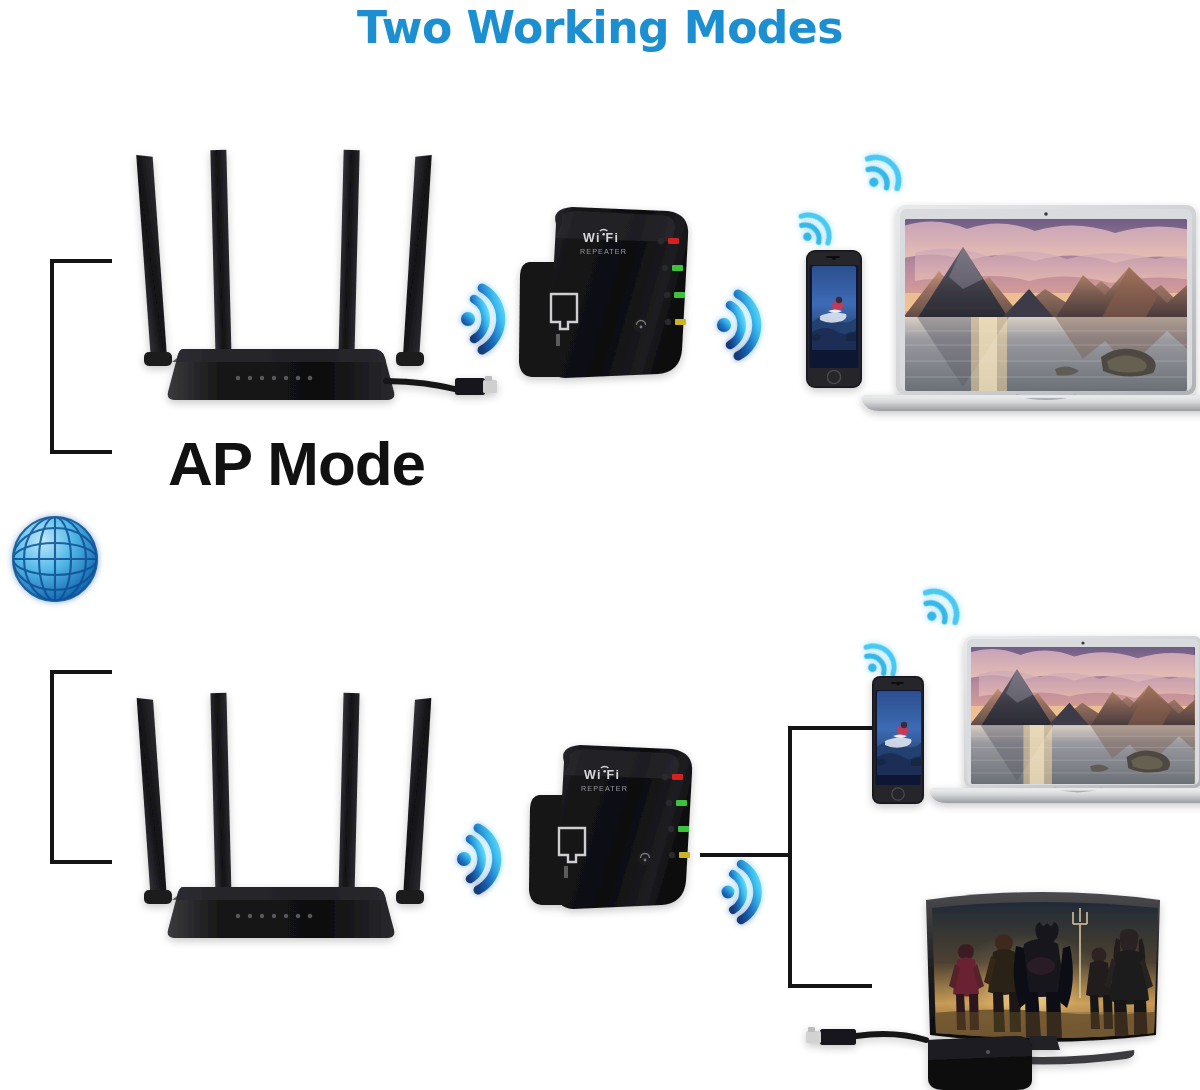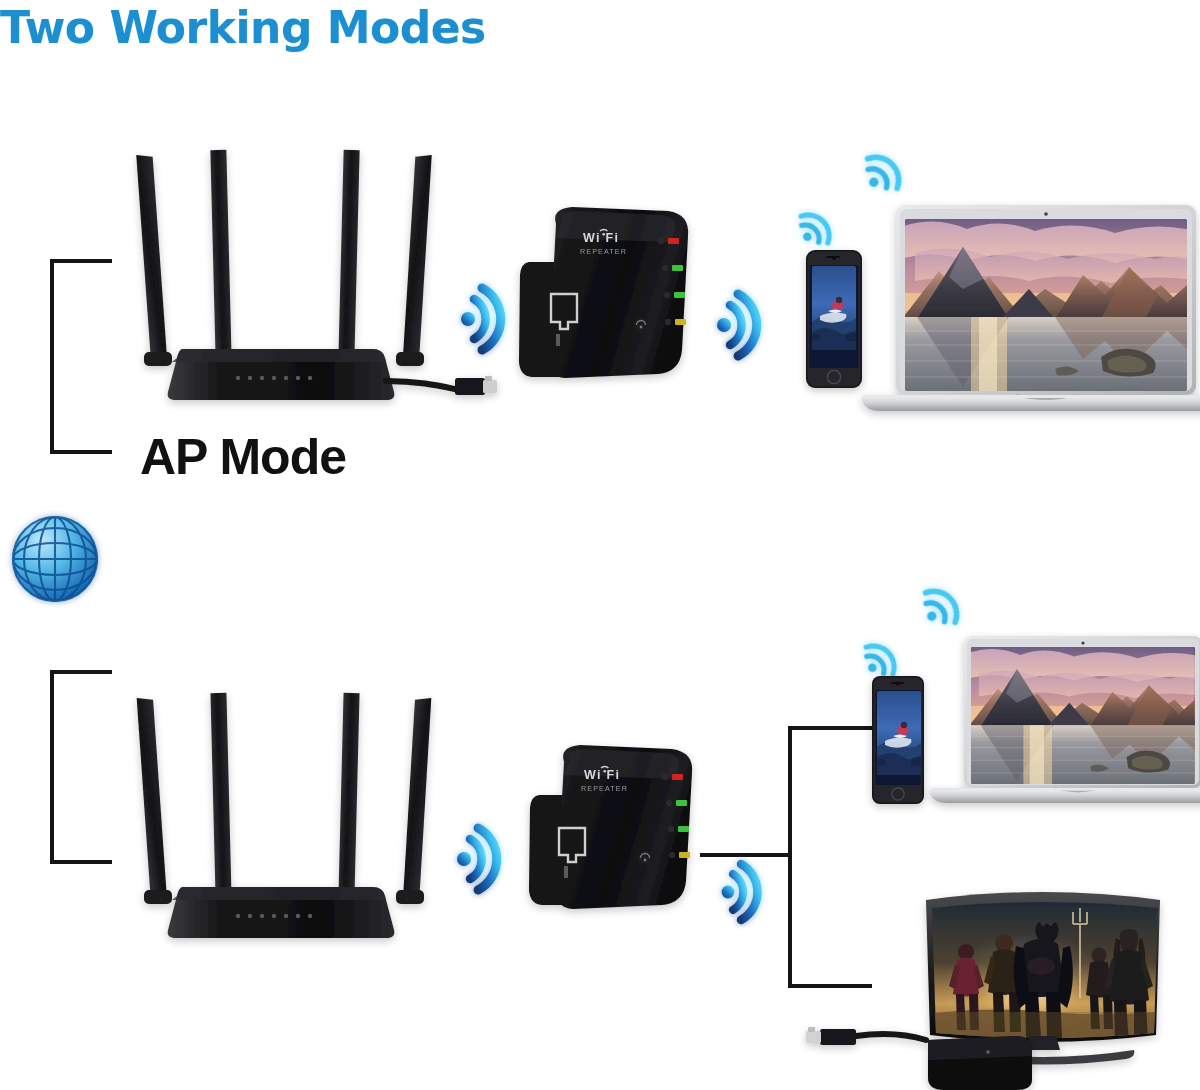--- a/index.html
+++ b/index.html
@@ -4,32 +4,32 @@
 <title>Two Working Modes</title>
 <style>
   html,body{margin:0;padding:0;background:#ffffff;}
   body{width:1200px;height:1090px;position:relative;overflow:hidden;
        font-family:"Liberation Sans","DejaVu Sans",sans-serif;background:#fff;}
 
   .stage{position:absolute;left:0;top:0;width:1200px;height:1090px;}
 
   
   .title{
-    position:absolute;left:0;top:2px;width:1200px;
+    position:absolute;left:0;top:2px;width:1200px;text-align:center;
     font-size:44px;font-weight:bold;letter-spacing:-0.5px;
     color:#1d8fd1;
     font-family:"DejaVu Sans","Liberation Sans",sans-serif;
     text-shadow:0 0 1px rgba(120,200,240,.55);
   }
 
   
   .mode-label{
     position:absolute;font-weight:bold;color:#111;
     font-family:"Liberation Sans","DejaVu Sans",sans-serif;
-    font-size:50px;letter-spacing:-1px;white-space:nowrap;
+    font-size:62px;letter-spacing:-1px;white-space:nowrap;margin-left:28px;
   }
   #ap-mode-label{left:140px;top:428px;}
   #rep-mode-label{left:140px;top:968px;}
 
   .hidden-text{position:absolute;width:1px;height:1px;overflow:hidden;
     clip:rect(0 0 0 0);white-space:nowrap;}
 </style>
 </head>
 <body>
 

